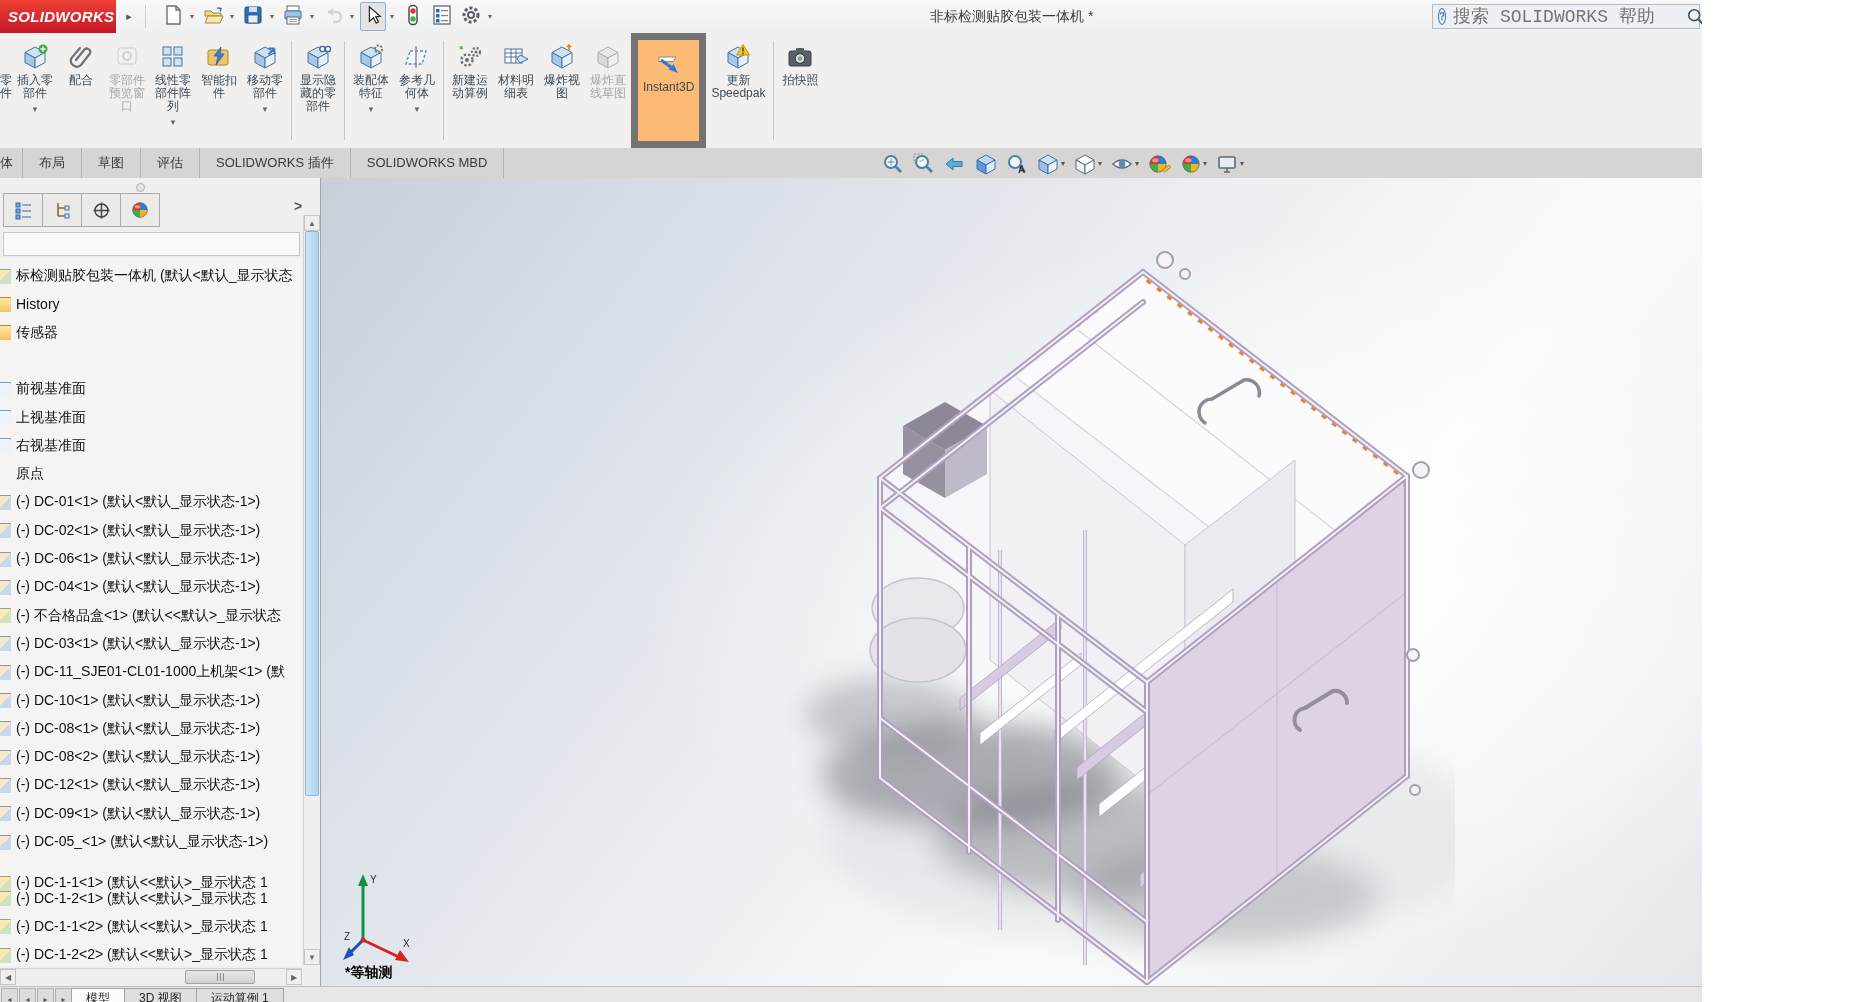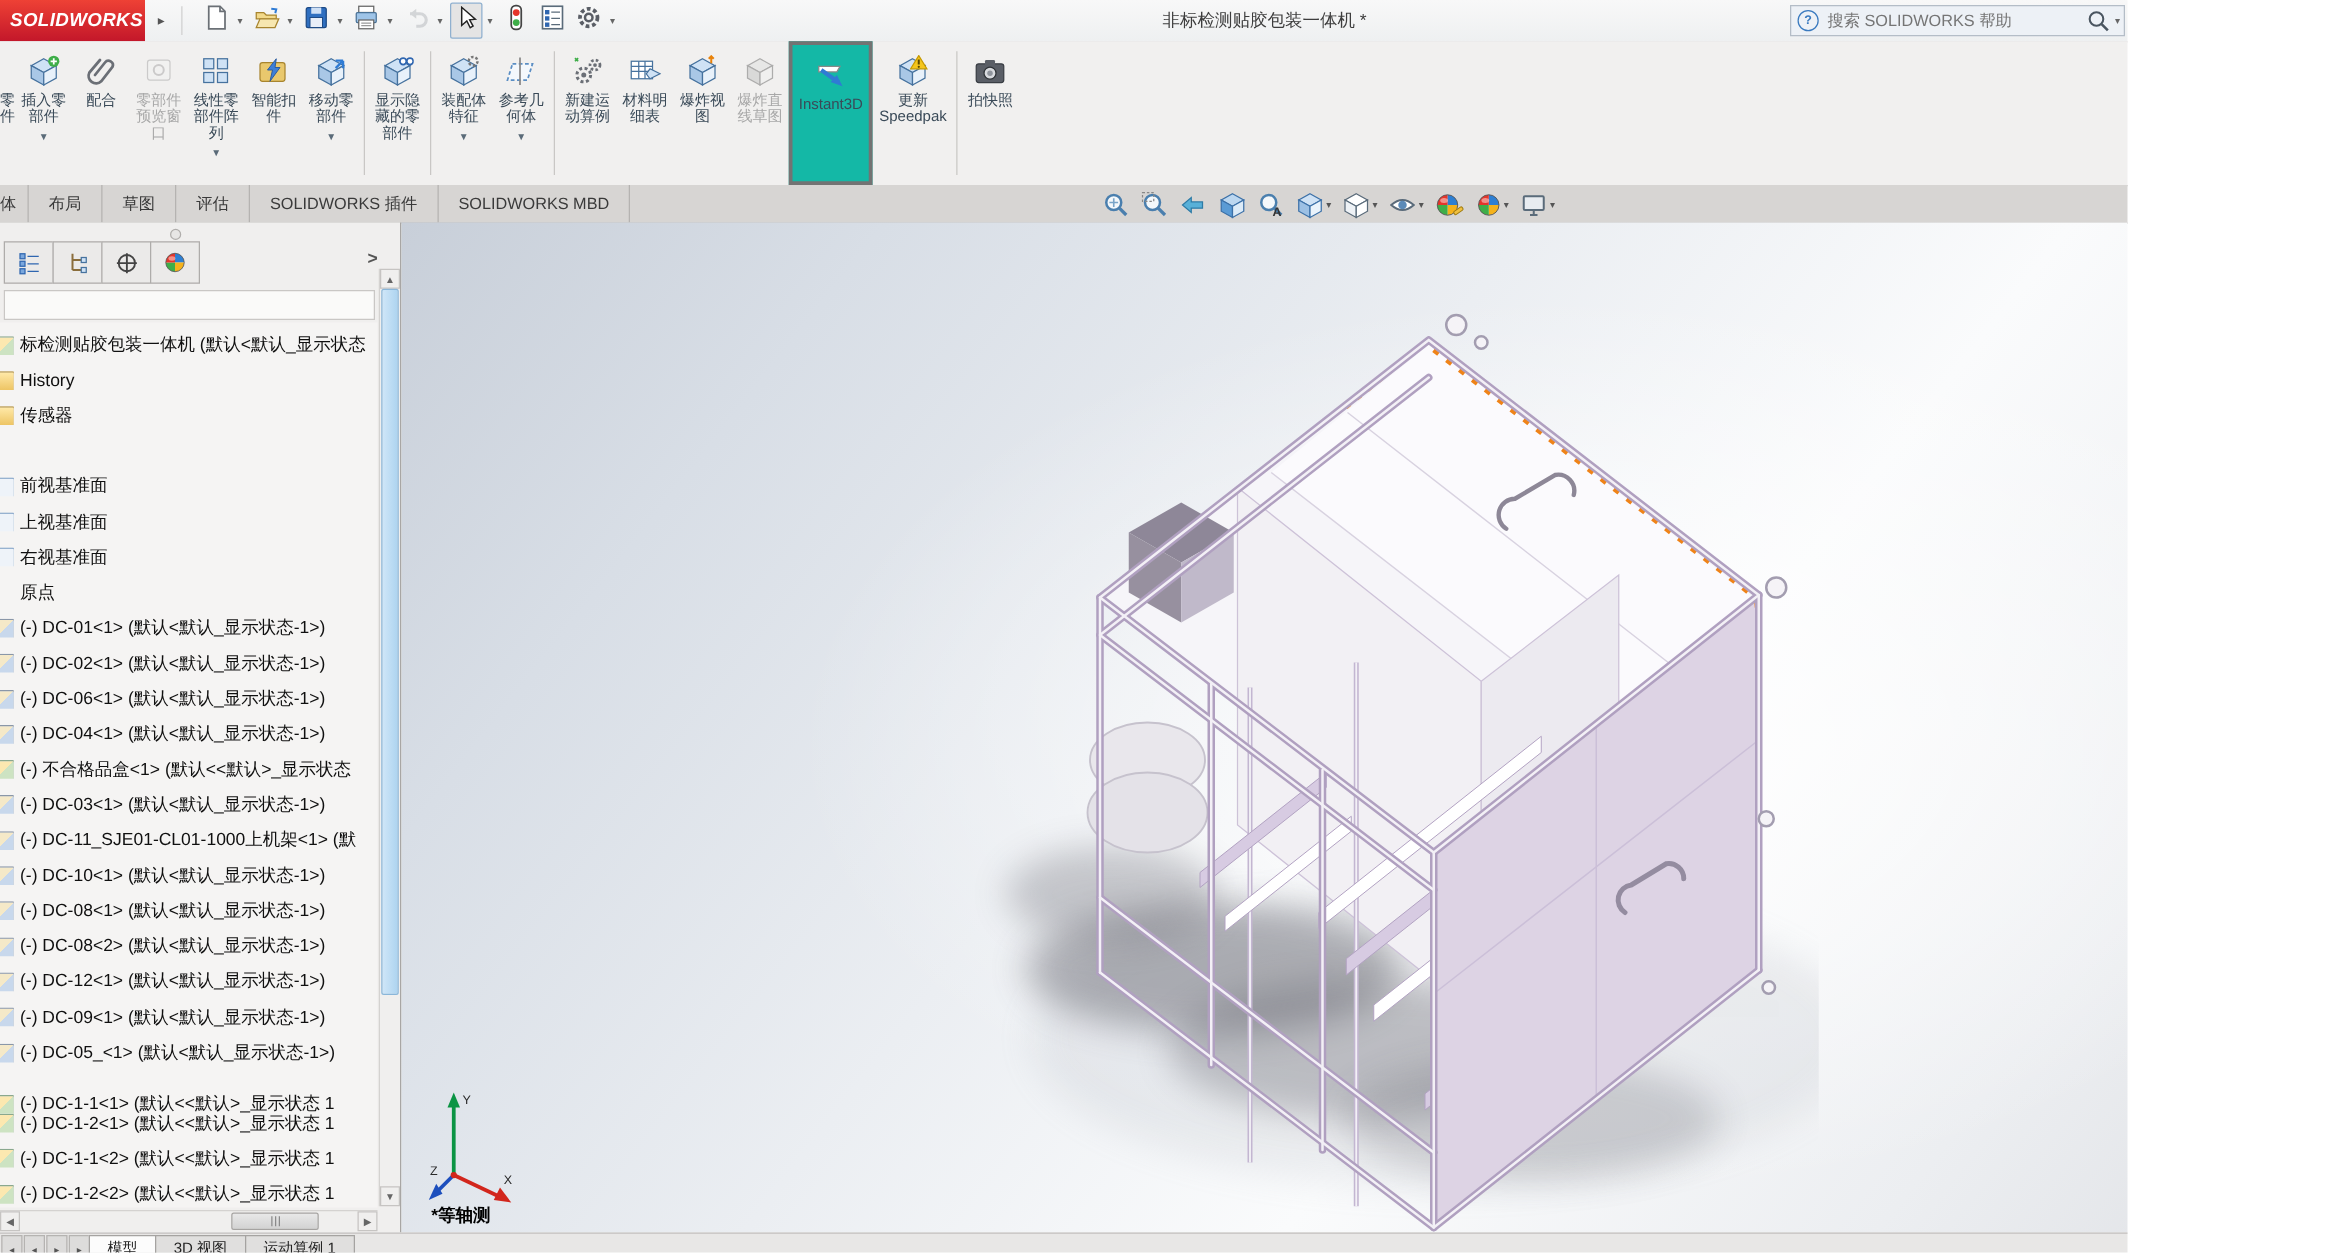--- a/index.html
+++ b/index.html
@@ -18,33 +18,33 @@
   .qtools{position:absolute;left:160px;top:3px;height:27px;display:flex;align-items:center;gap:3px;}
   .qbtn{display:flex;align-items:center;height:27px;padding:0 2px;}
   .qbtn.pressed{background:#e4e4e4;border:1px solid #8fb0cf;border-radius:2px;}
   .qbtn.disabled{opacity:.55;}
   .qcaret{font-size:8px;color:#666;margin:0 3px 0 1px;}
   .doc-title{position:absolute;left:930px;top:8px;font-size:14px;color:#3d3d3d;}
   .searchwrap{position:absolute;left:1432px;top:4px;width:268px;height:25px;display:flex;align-items:center;
     background:#edf1f6;border:1px solid #b4bdc7;box-sizing:border-box;}
   .helpcirc{width:15px;height:15px;border-radius:50%;border:1.5px solid #3a7abf;color:#3a7abf;
     font-size:10px;font-weight:bold;display:flex;align-items:center;justify-content:center;margin:0 5px;}
-  .searchwrap input{flex:1;border:none;background:transparent;outline:none;font-size:13px;color:#444;
-    font-family:Liberation Sans, sans-serif;}
+  .searchwrap input{flex:1;border:none;background:transparent;outline:none;font-size:18px;color:#444;
+    font-family:Liberation Mono, monospace;}
   .tb-help{position:absolute;left:1722px;top:6px;font-size:15px;font-weight:bold;color:#4a4a4a;}
   .tb-help-caret{position:absolute;left:1744px;top:12px;font-size:8px;color:#666;}
   .winbtn{position:absolute;top:8px;color:#555;}
 
   
   .ribbon{position:absolute;left:0;top:33px;width:1874px;height:115px;background:#f1f0ef;
     border-bottom:1px solid #c6c4c2;display:flex;align-items:stretch;}
   .rbtn{display:flex;flex-direction:column;align-items:center;padding:7px 5px 0;min-width:46px;
     color:#3a4a58;font-size:12px;line-height:13px;text-align:center;box-sizing:border-box;}
   .rbtn .ric{height:34px;display:flex;align-items:center;justify-content:center;}
-  .rbtn.pressed{background:#14b8a6;border:3px solid #737373;}
+  .rbtn.pressed{background:#fdba74;border:7px solid #737373;}
   .rbtn.disabled{color:#a8a8a8;}
   .rbtn.disabled svg{filter:grayscale(1);opacity:.5;}
   .rbtn.clipped{min-width:0;width:12px;overflow:hidden;padding:7px 0 0;}
   .rarrow{font-size:8px;color:#5a6a78;margin-top:3px;}
   .rsep{width:1px;background:#c9c7c5;margin:8px 3px;}
 
   
   .cmdband{position:absolute;left:0;top:148px;width:1874px;height:30px;background:#d7d5d3;
     border-bottom:1px solid #bbb9b7;display:flex;}
   .ctab{padding:0 16px;line-height:29px;font-size:13px;color:#3a3a3a;border-right:1px solid #b5b3b1;white-space:nowrap;}

